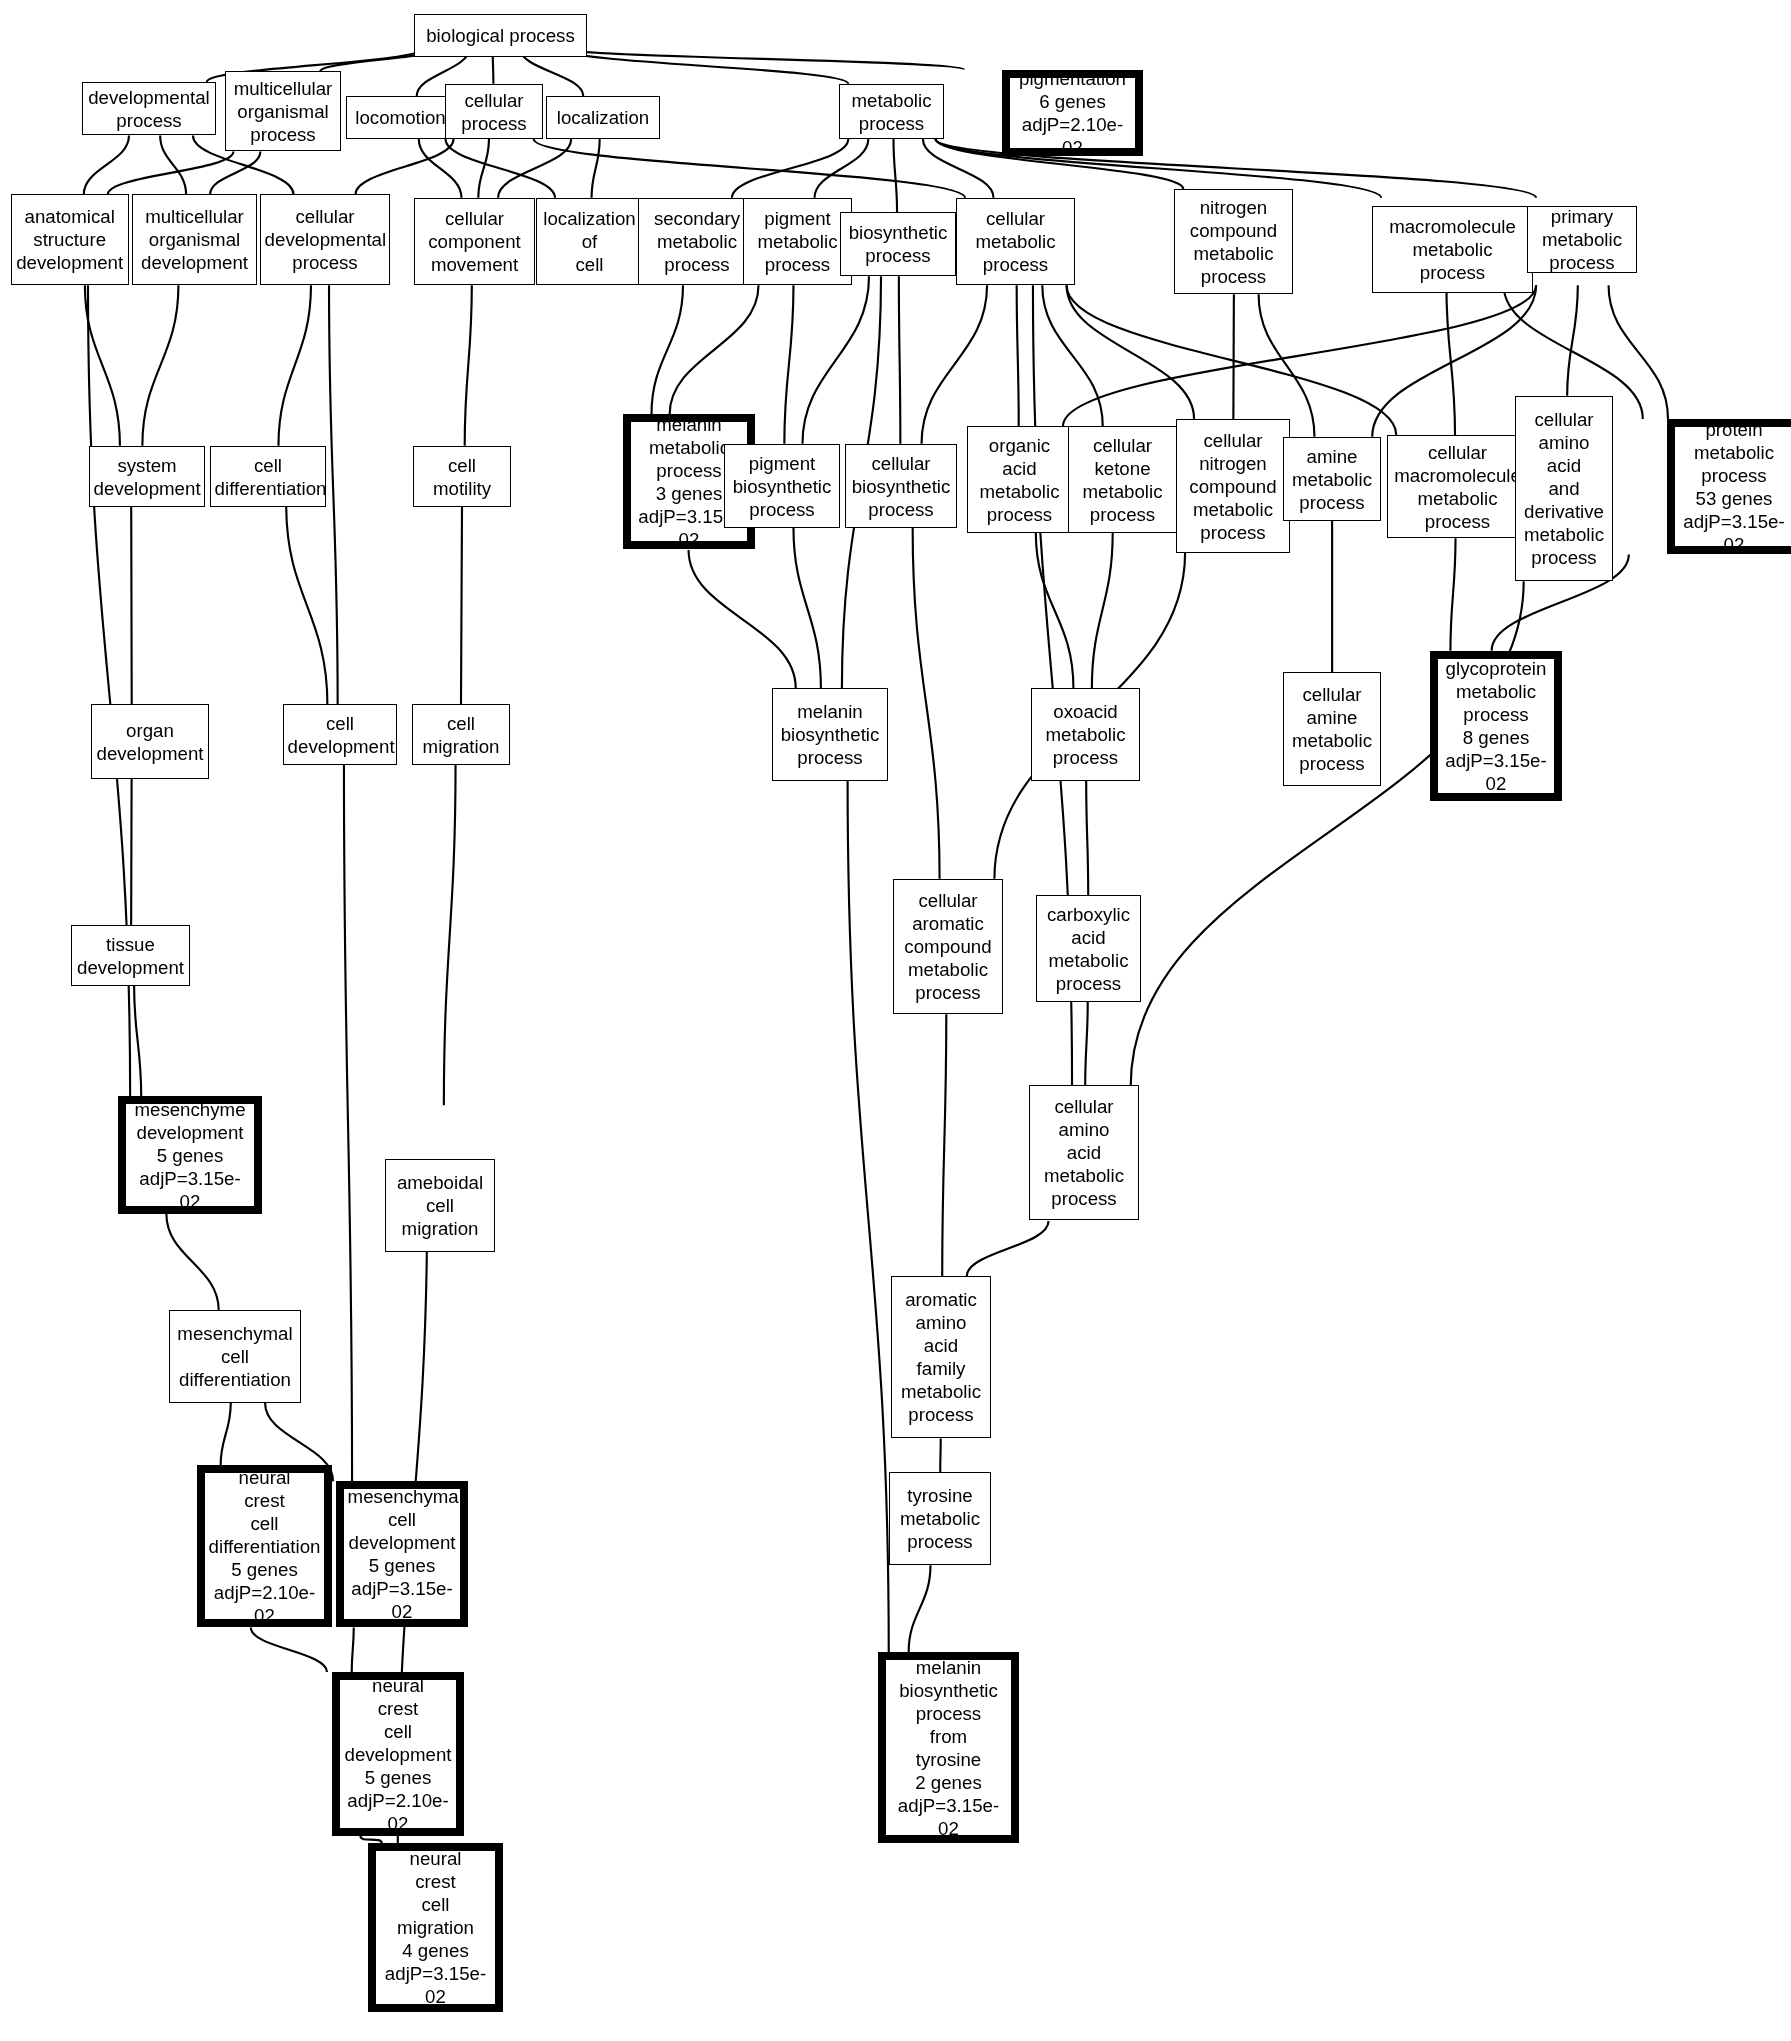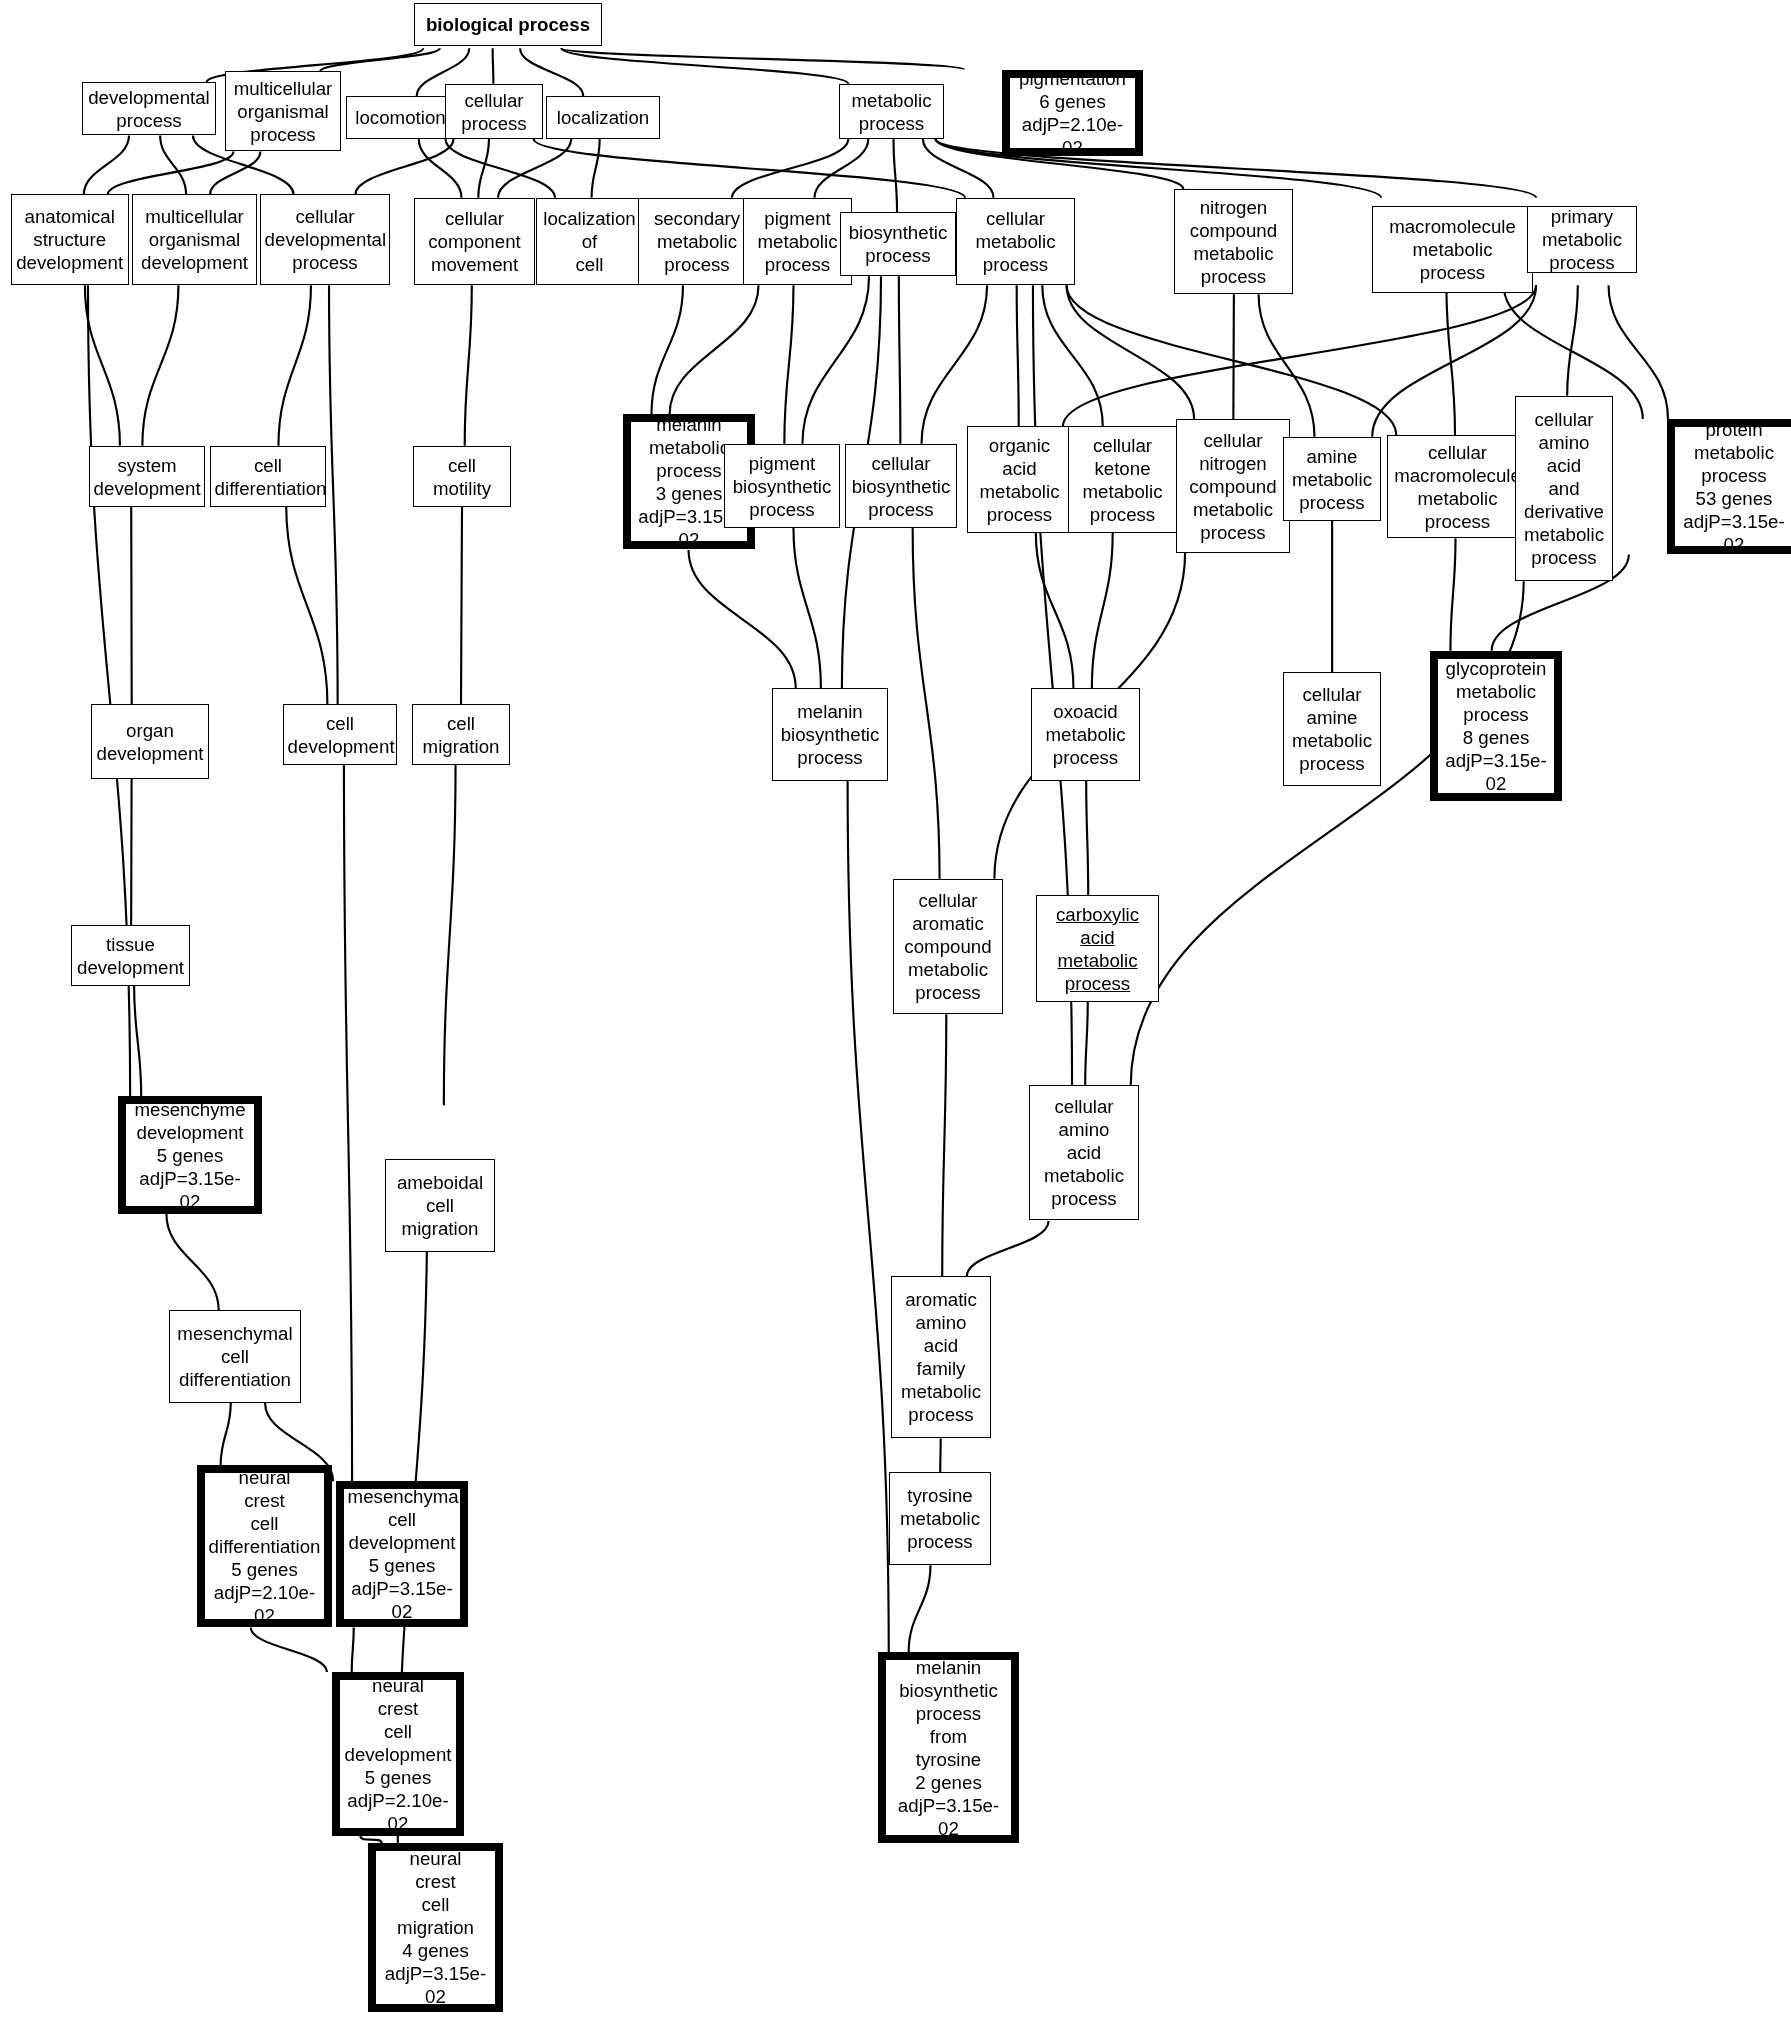--- a/index.html
+++ b/index.html
@@ -130,21 +130,21 @@
       <path d="M 186.75 1362 C 186.75 1410.6, 245.46 1421.4, 245.46 1470" fill="none" stroke="#000000" stroke-width="2.4"></path>
       <path d="M 259 1574 C 259 1605.5, 247.6 1612.5, 247.6 1644" fill="none" stroke="#000000" stroke-width="2.4"></path>
       <path d="M 297.5 1574 C 297.5 1613.6, 373.88 1622.4, 373.88 1662" fill="none" stroke="#000000" stroke-width="2.4"></path>
       <path d="M 1055.75 1614 C 1055.75 1631.1, 1055.18 1634.9, 1055.18 1652" fill="none" stroke="#000000" stroke-width="2.4"></path>
       <path d="M 281.5 1826 C 281.5 1848.5, 367 1853.5, 367 1876" fill="none" stroke="#000000" stroke-width="2.4"></path>
       <path d="M 397 1826 C 397 1848.5, 394.72 1853.5, 394.72 1876" fill="none" stroke="#000000" stroke-width="2.4"></path>
       <path d="M 1044.25 1756 C 1044.25 1800.1, 1019.74 1809.9, 1019.74 1854" fill="none" stroke="#000000" stroke-width="2.4"></path>
       <path d="M 404.5 2060 C 404.5 2068.1, 428.44 2059.9, 428.44 2068" fill="none" stroke="#000000" stroke-width="2.4"></path>
       <path d="M 479.5 1344 C 479.5 1669.8, 446.44 1742.2, 446.44 2068" fill="none" stroke="#000000" stroke-width="2.4"></path>
     </svg>
-<div class="node" style="left: 414px; top: 3px; width: 188px; height: 43px; font-weight: bold;"><span class="lbl">biological process</span></div>
+<div class="node" style="left: 414px; top: 14px; width: 173px; height: 43px;"><span class="lbl">biological process</span></div>
     <div class="node" style="left: 82px; top: 82px; width: 134px; height: 53px;"><span class="lbl">developmental
 process</span></div>
     <div class="node" style="left: 225px; top: 71px; width: 116px; height: 80px;"><span class="lbl">multicellular
 organismal
 process</span></div>
     <div class="node" style="left: 346px; top: 96px; width: 109px; height: 43px;"><span class="lbl">locomotion</span></div>
     <div class="node" style="left: 445px; top: 84px; width: 98px; height: 55px;"><span class="lbl">cellular
 process</span></div>
     <div class="node" style="left: 546px; top: 96px; width: 114px; height: 43px;"><span class="lbl">localization</span></div>
     <div class="node" style="left: 839px; top: 84px; width: 105px; height: 55px;"><span class="lbl">metabolic
@@ -258,21 +258,21 @@
 process
 8 genes
 adjP=3.15e-02</span></div>
     <div class="node" style="left: 71px; top: 925px; width: 119px; height: 61px;"><span class="lbl">tissue
 development</span></div>
     <div class="node" style="left: 893px; top: 879px; width: 110px; height: 135px;"><span class="lbl">cellular
 aromatic
 compound
 metabolic
 process</span></div>
-    <div class="node" style="left: 1036px; top: 895px; width: 123px; height: 107px; text-decoration: underline;"><span class="lbl">carboxylic
+    <div class="node" style="left: 1036px; top: 895px; width: 105px; height: 107px;"><span class="lbl">carboxylic
 acid
 metabolic
 process</span></div>
     <div class="node sig" style="left: 71px; top: 1096px; width: 144px; height: 118px;"><span class="lbl">mesenchyme
 development
 5 genes
 adjP=3.15e-02</span></div>
     <div class="node" style="left: 385px; top: 1159px; width: 110px; height: 93px;"><span class="lbl">ameboidal
 cell
 migration</span></div>

